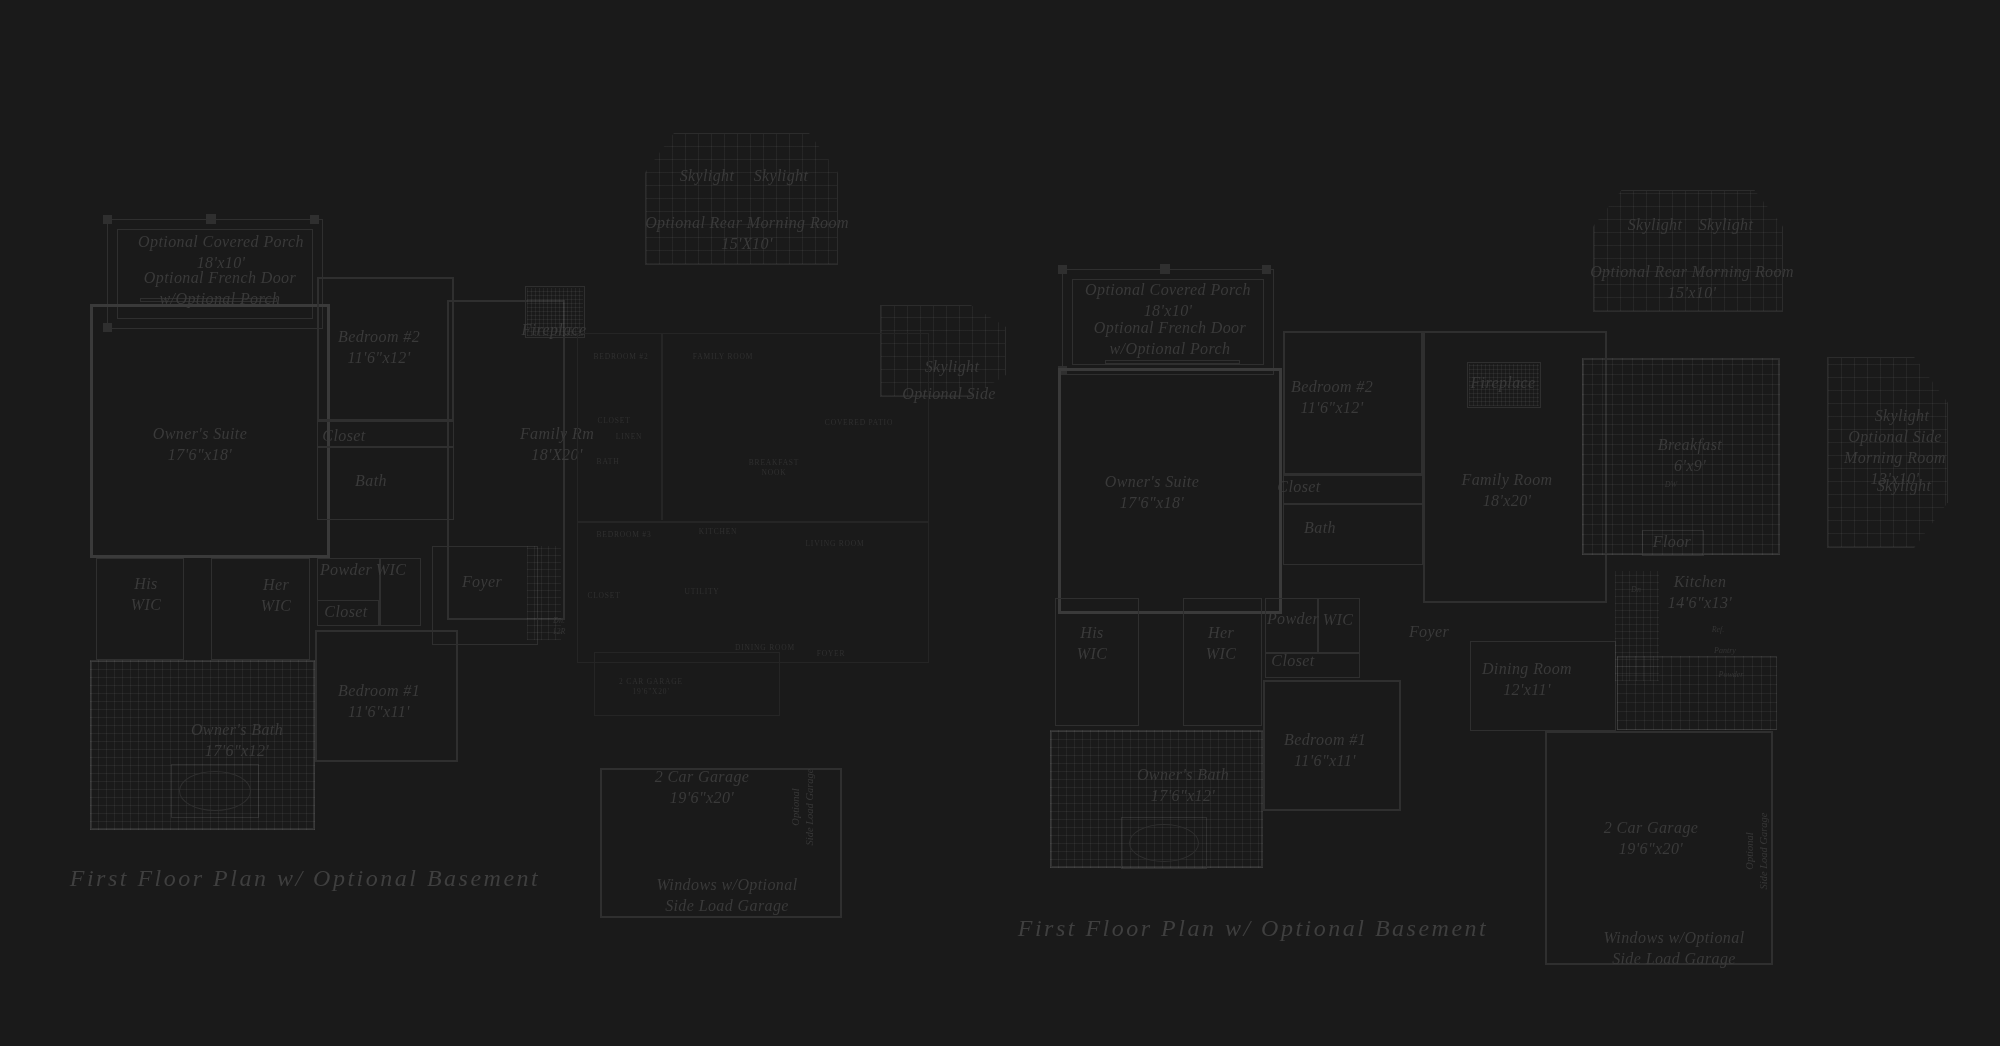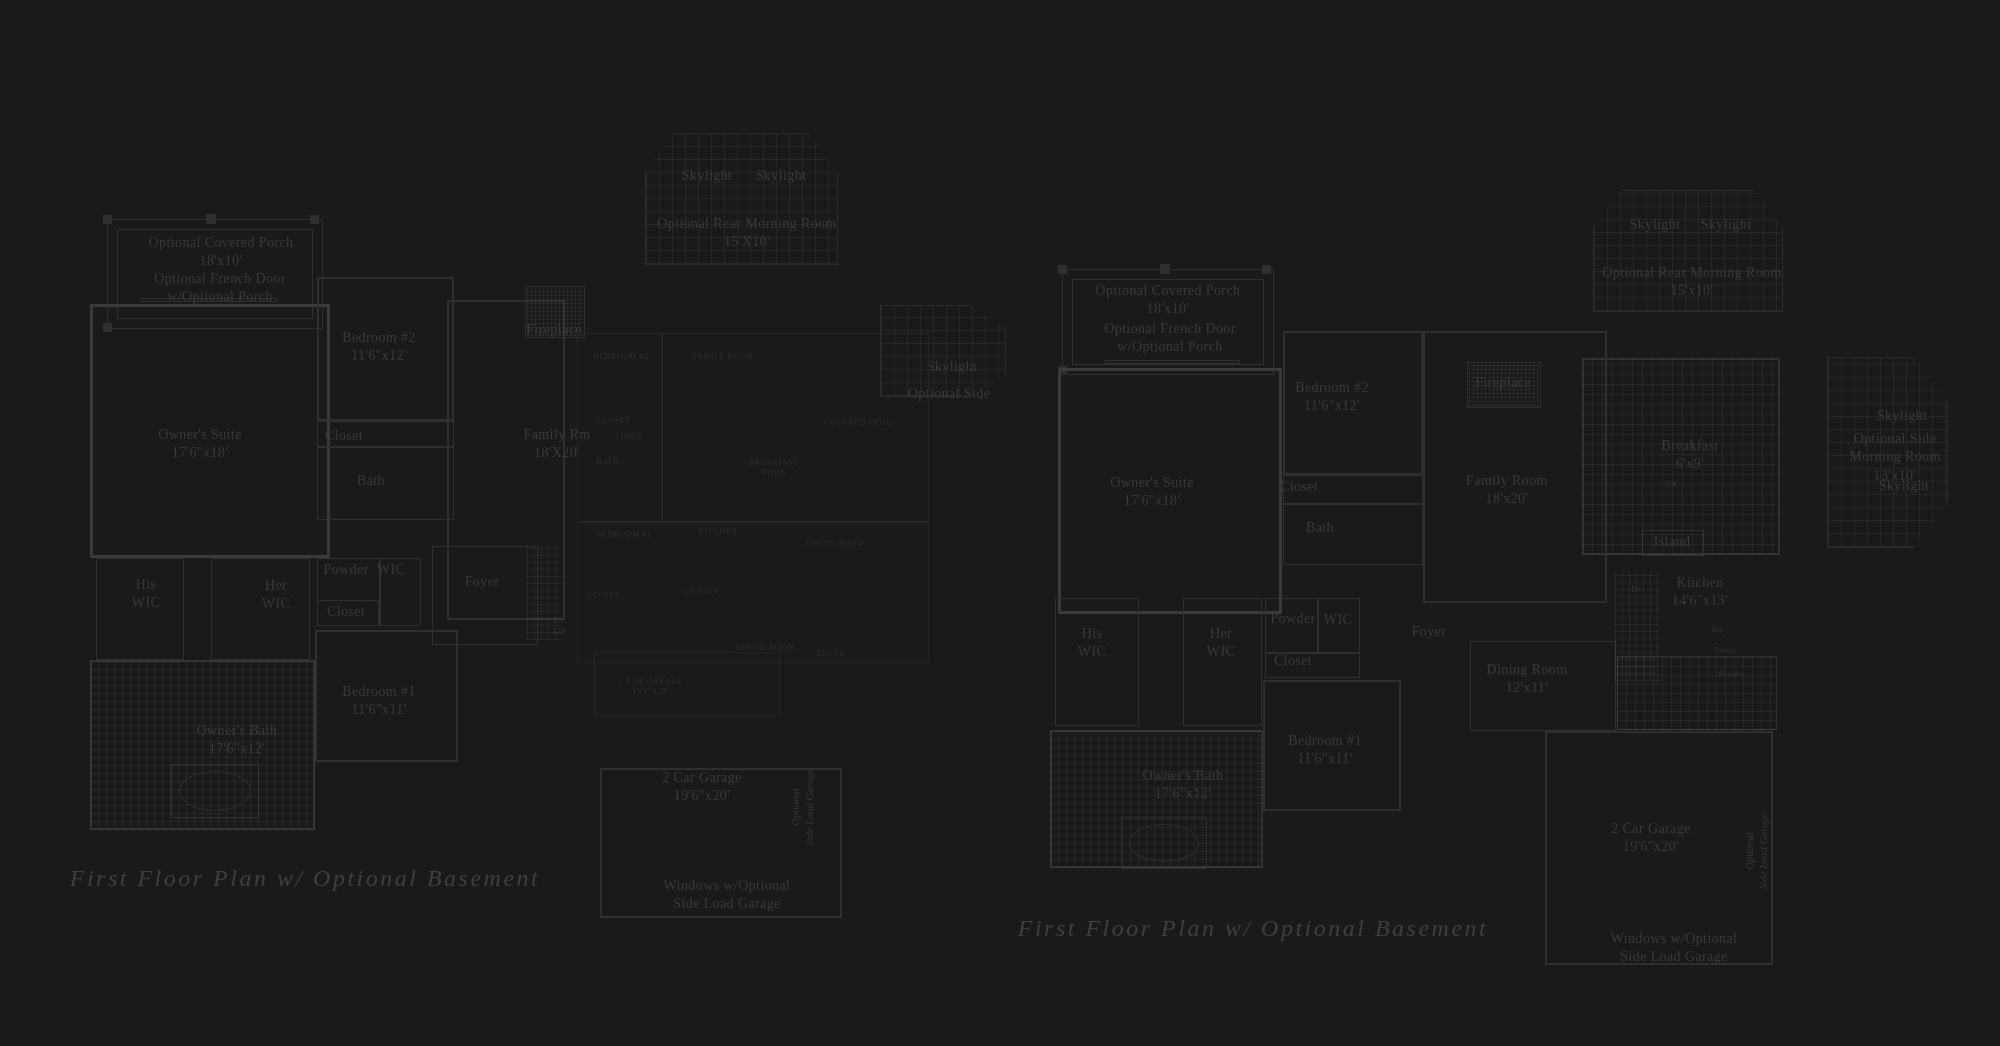--- a/index.html
+++ b/index.html
@@ -3,21 +3,21 @@
 <meta charset="utf-8">
 <style>
   html,body{margin:0;padding:0;background:#181818;}
   #sheet{position:relative;width:2000px;height:1046px;background:#1a1a1a;overflow:hidden;
          font-family:"Liberation Serif", serif;}
   .wall{position:absolute;box-sizing:border-box;}
   .deck{position:absolute;box-sizing:border-box;}
   .oval{position:absolute;box-sizing:border-box;border:1px solid #2f2f2f;border-radius:50%;}
   .label{position:absolute;transform:translate(-50%,-50%);text-align:center;white-space:pre-line;
          line-height:1.32;pointer-events:none;}
-  .l-script{font-size:14px;color:#3a3a3a;letter-spacing:0.4px;}
+  .l-script{font-style:italic;font-size:16px;color:#3a3a3a;letter-spacing:0.4px;}
   .l-tiny{font-style:italic;font-size:8px;color:#353535;}
   .l-caps{font-size:7.5px;color:#303030;letter-spacing:0.8px;font-variant:small-caps;}
   .l-vert{font-style:italic;font-size:10.5px;color:#383838;transform:translate(-50%,-50%) rotate(-90deg);}
   .caption{position:absolute;transform:translate(-50%,-50%);font-style:italic;font-size:24px;
            color:#3f3f3f;letter-spacing:2.5px;white-space:nowrap;}
 </style>
 </head>
 <body>
 
 <div id="sheet">
@@ -173,21 +173,21 @@
         <div class="label l-script" style="left: 1429px; top: 632px;">Foyer</div>
         <div class="label l-script" style="left: 1325px; top: 750px;">Bedroom #1
 11'6"x11'</div>
         <div class="label l-script" style="left: 1183px; top: 785px;">Owner's Bath
 17'6"x12'</div>
         <div class="label l-script" style="left: 1527px; top: 679px;">Dining Room
 12'x11'</div>
         <div class="label l-script" style="left: 1690px; top: 455px;">Breakfast
 6'x9'</div>
         <div class="label l-tiny" style="left: 1671px; top: 485px;">DW</div>
-        <div class="label l-script" style="left: 1672px; top: 542px;">Island</div>
+        <div class="label l-script" style="left: 1672px; top: 542px;">Floor</div>
         <div class="label l-script" style="left: 1700px; top: 592px;">Kitchen
 14'6"x13'</div>
         <div class="label l-tiny" style="left: 1718px; top: 630px;">Ref.</div>
         <div class="label l-tiny" style="left: 1636px; top: 590px;">Dn</div>
         <div class="label l-tiny" style="left: 1725px; top: 651px;">Pantry</div>
         <div class="label l-tiny" style="left: 1731px; top: 675px;">Powder</div>
         <div class="label l-script" style="left: 1651px; top: 838px;">2 Car Garage
 19'6"x20'</div>
         <div class="label l-vert" style="left: 1757px; top: 851px;">Optional
 Side Load Garage</div>

